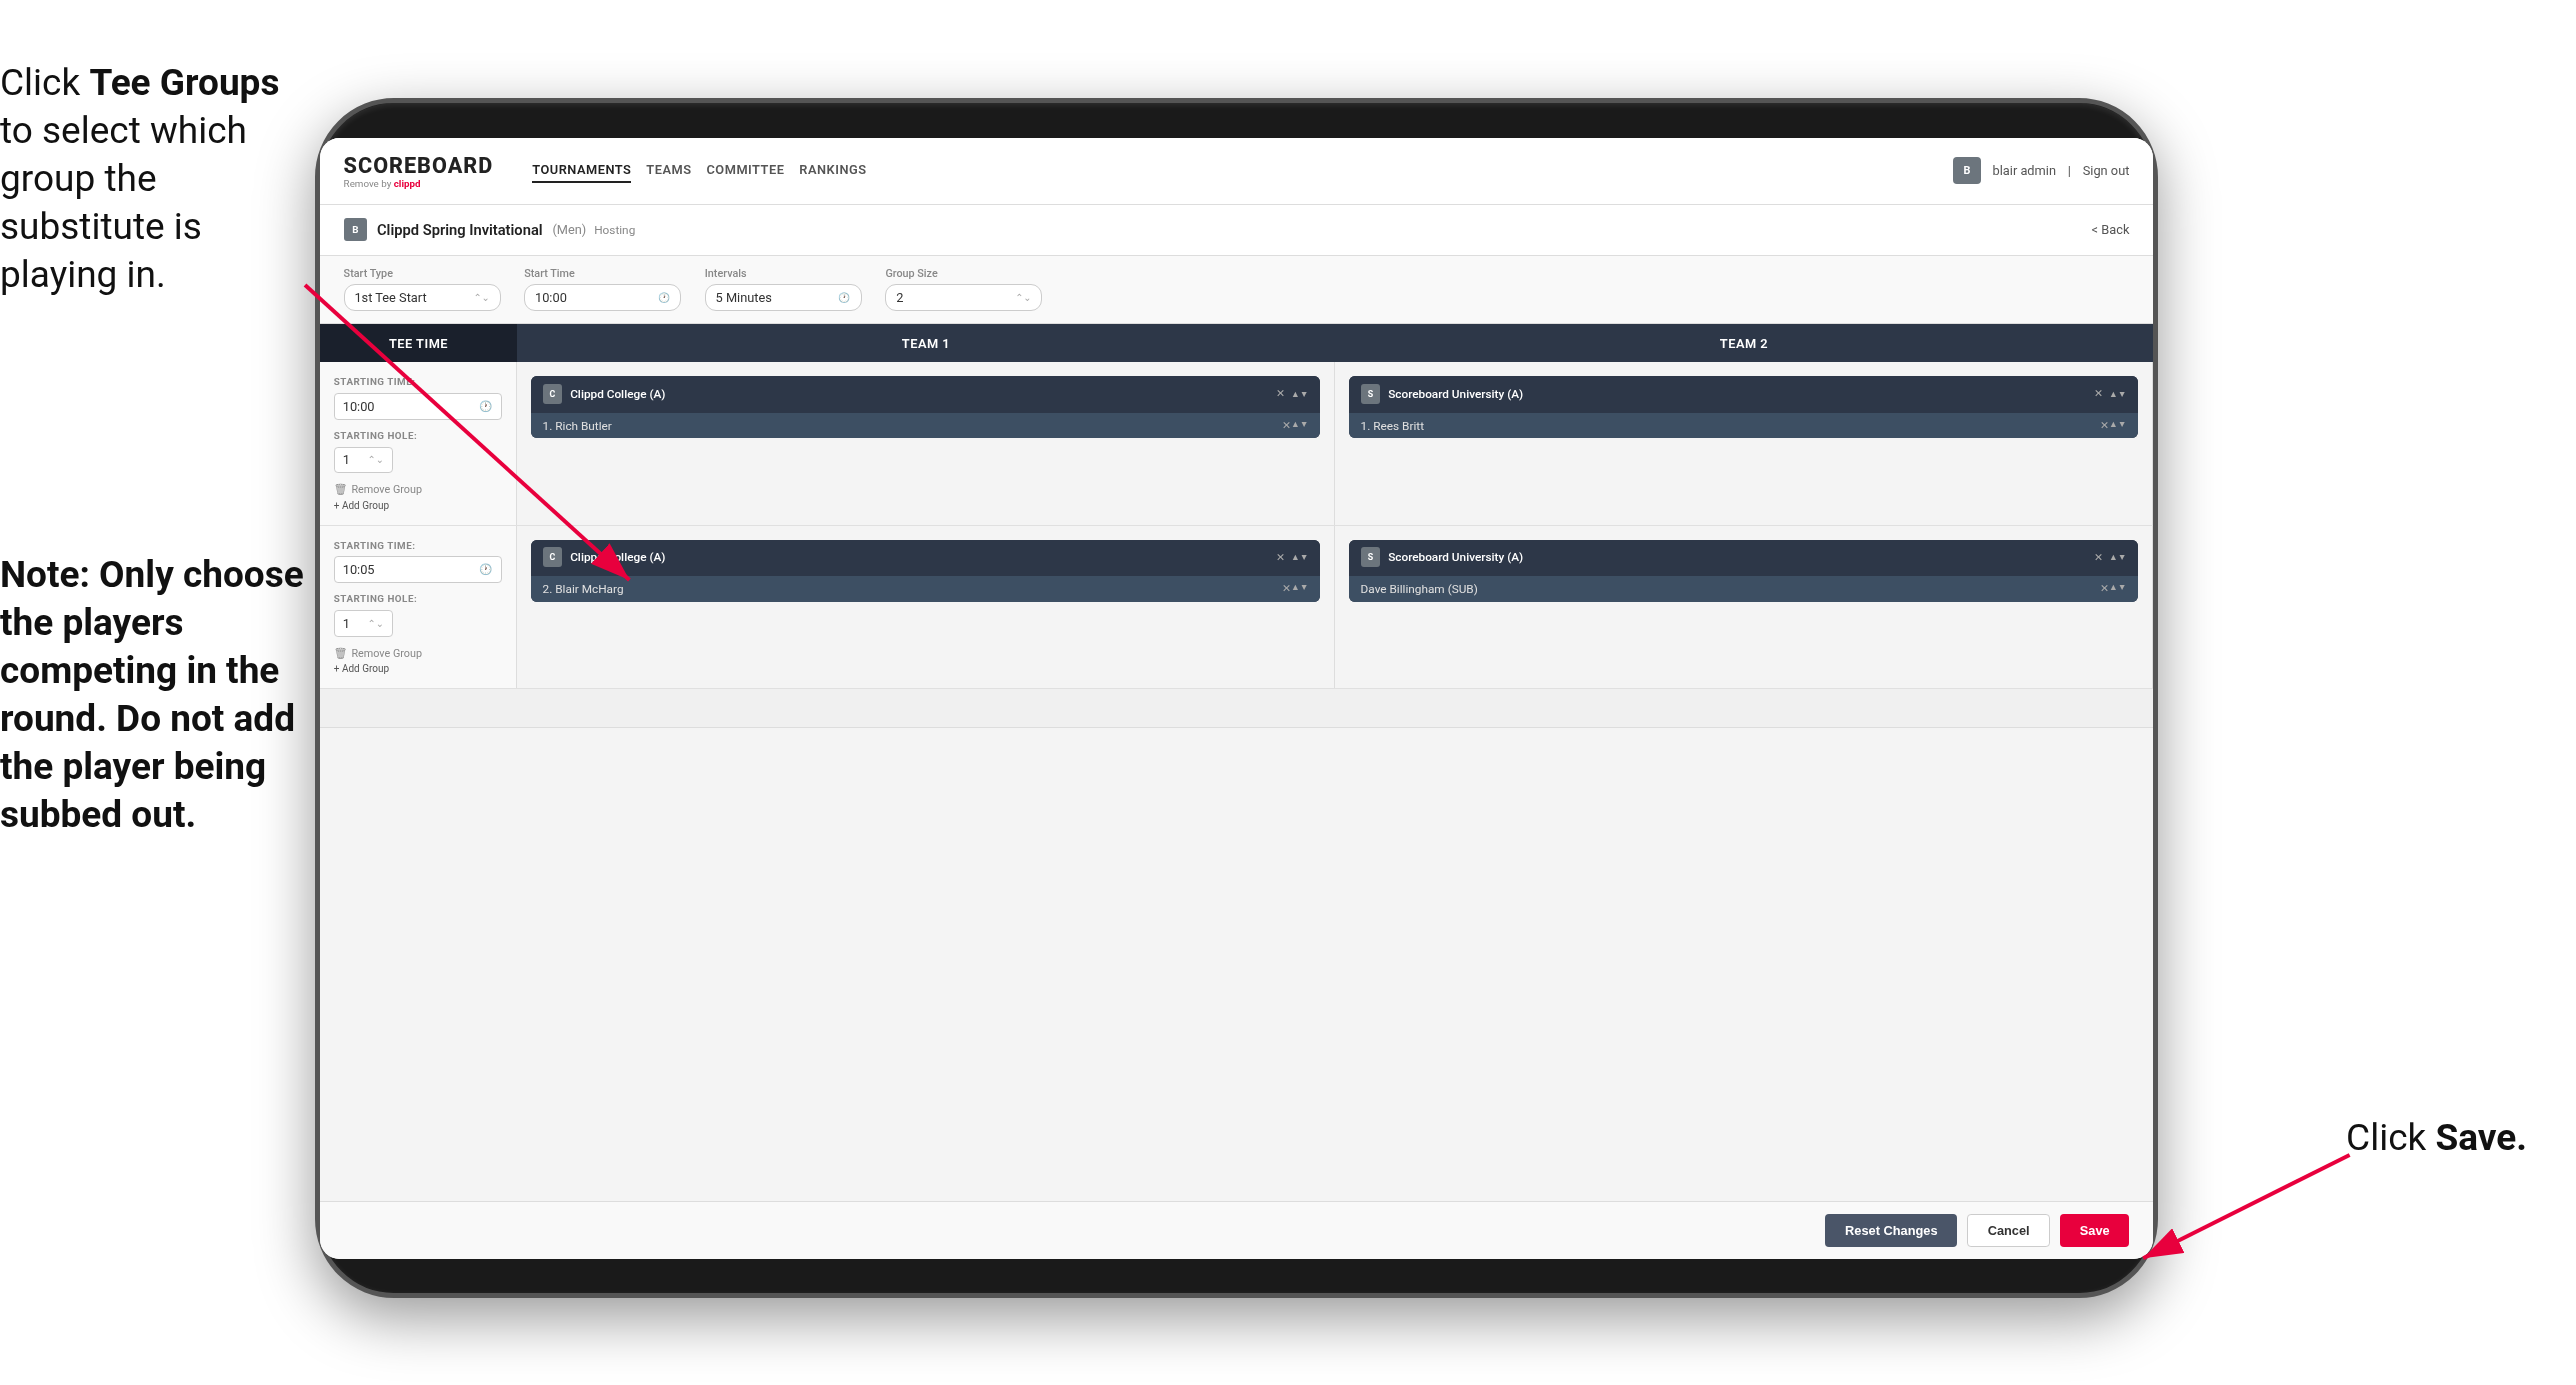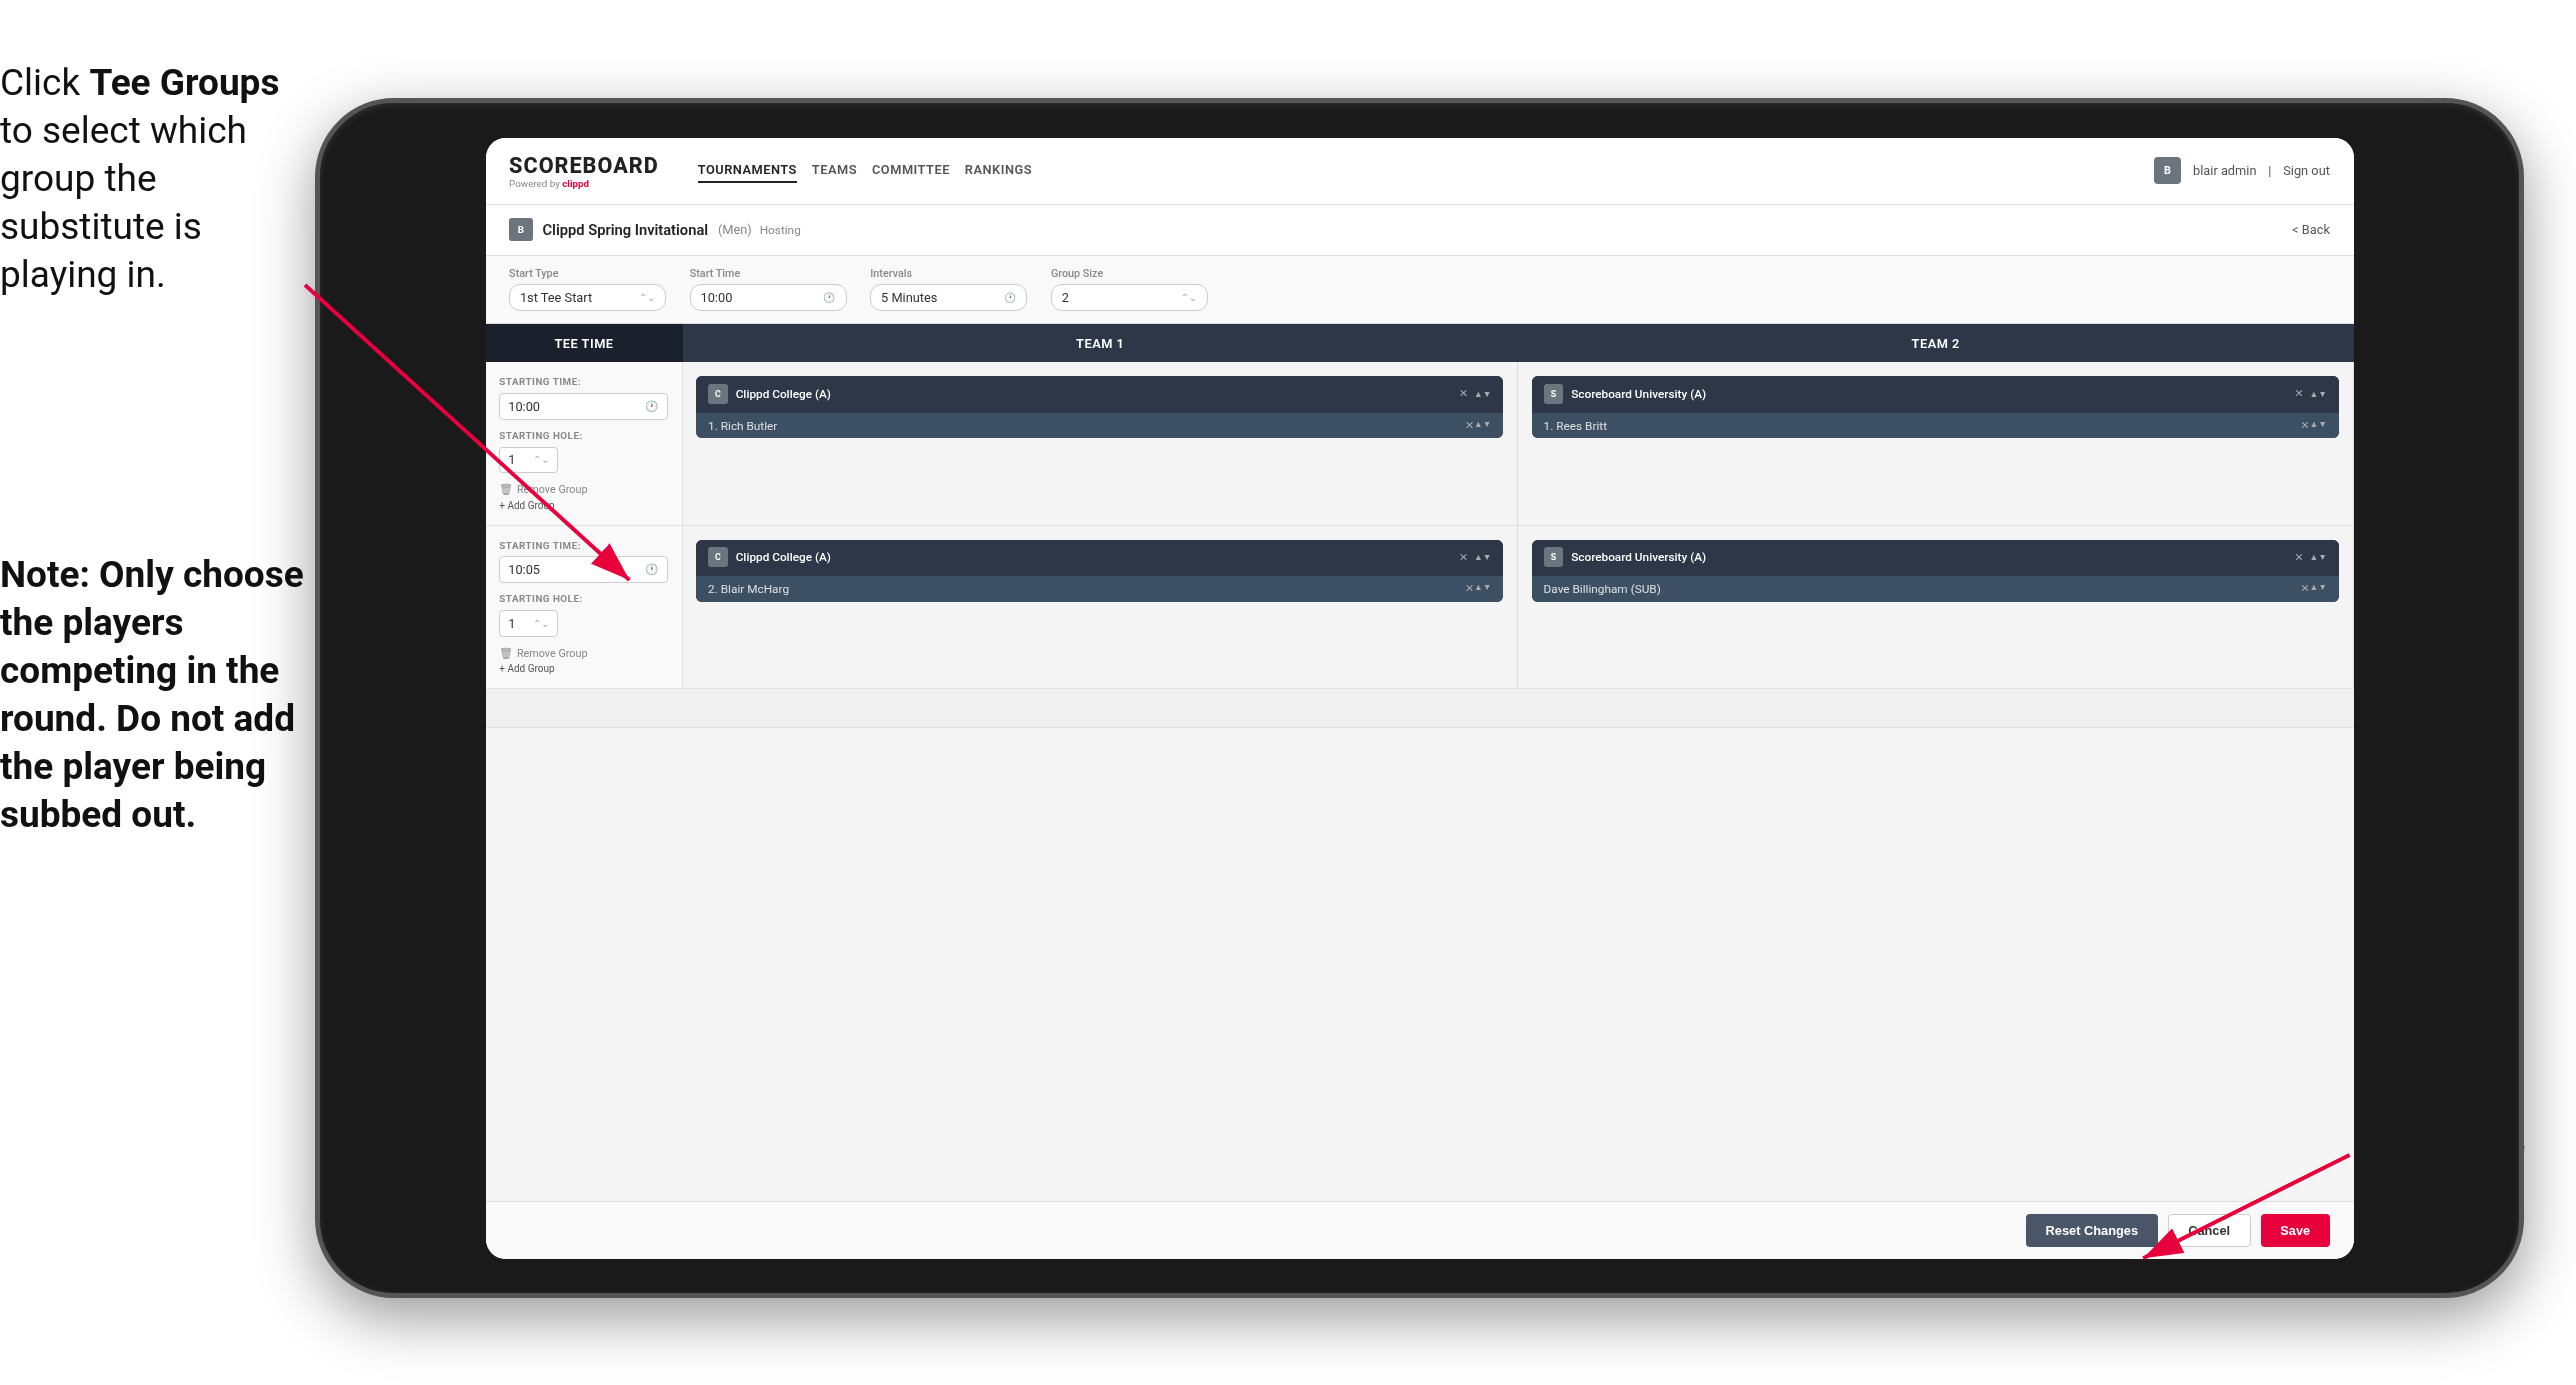--- a/index.html
+++ b/index.html
@@ -43,21 +43,21 @@
       font-size: 37px;
       color: #111;
     }
     .click-save-text strong { font-weight: 700; }
 
     
     .tablet {
       position: absolute;
       left: 315px;
       top: 98px;
-      width: 2209px;
+      width: 1843px;
       height: 1200px;
       background: #1a1a1a;
       border-radius: 79px;
       border: 5.9px solid #555;
       box-shadow: 0 19.7px 59px rgba(0,0,0,0.4), inset 0 2px 5.9px rgba(255,255,255,0.1);
       display: flex;
       align-items: center;
       justify-content: center;
     }
 
@@ -487,21 +487,21 @@
   Click <strong>Save.</strong>
 </div>
 
 <div class="tablet">
   <div class="tablet-screen">
 
     <div class="top-nav">
       <div class="logo-area">
         <span class="logo-scoreboard">SCOREBOARD</span>
         <span class="logo-powered">
-          <span>Powered by </span><span class="logo-clippd">clippd</span>
+          <span>Remove by </span><span class="logo-clippd">clippd</span>
         </span>
       </div>
       <div class="nav-links">
         <span class="nav-link active">TOURNAMENTS</span>
         <span class="nav-link">TEAMS</span>
         <span class="nav-link">COMMITTEE</span>
         <span class="nav-link">RANKINGS</span>
       </div>
       <div class="nav-right">
         <div class="user-avatar">B</div>

